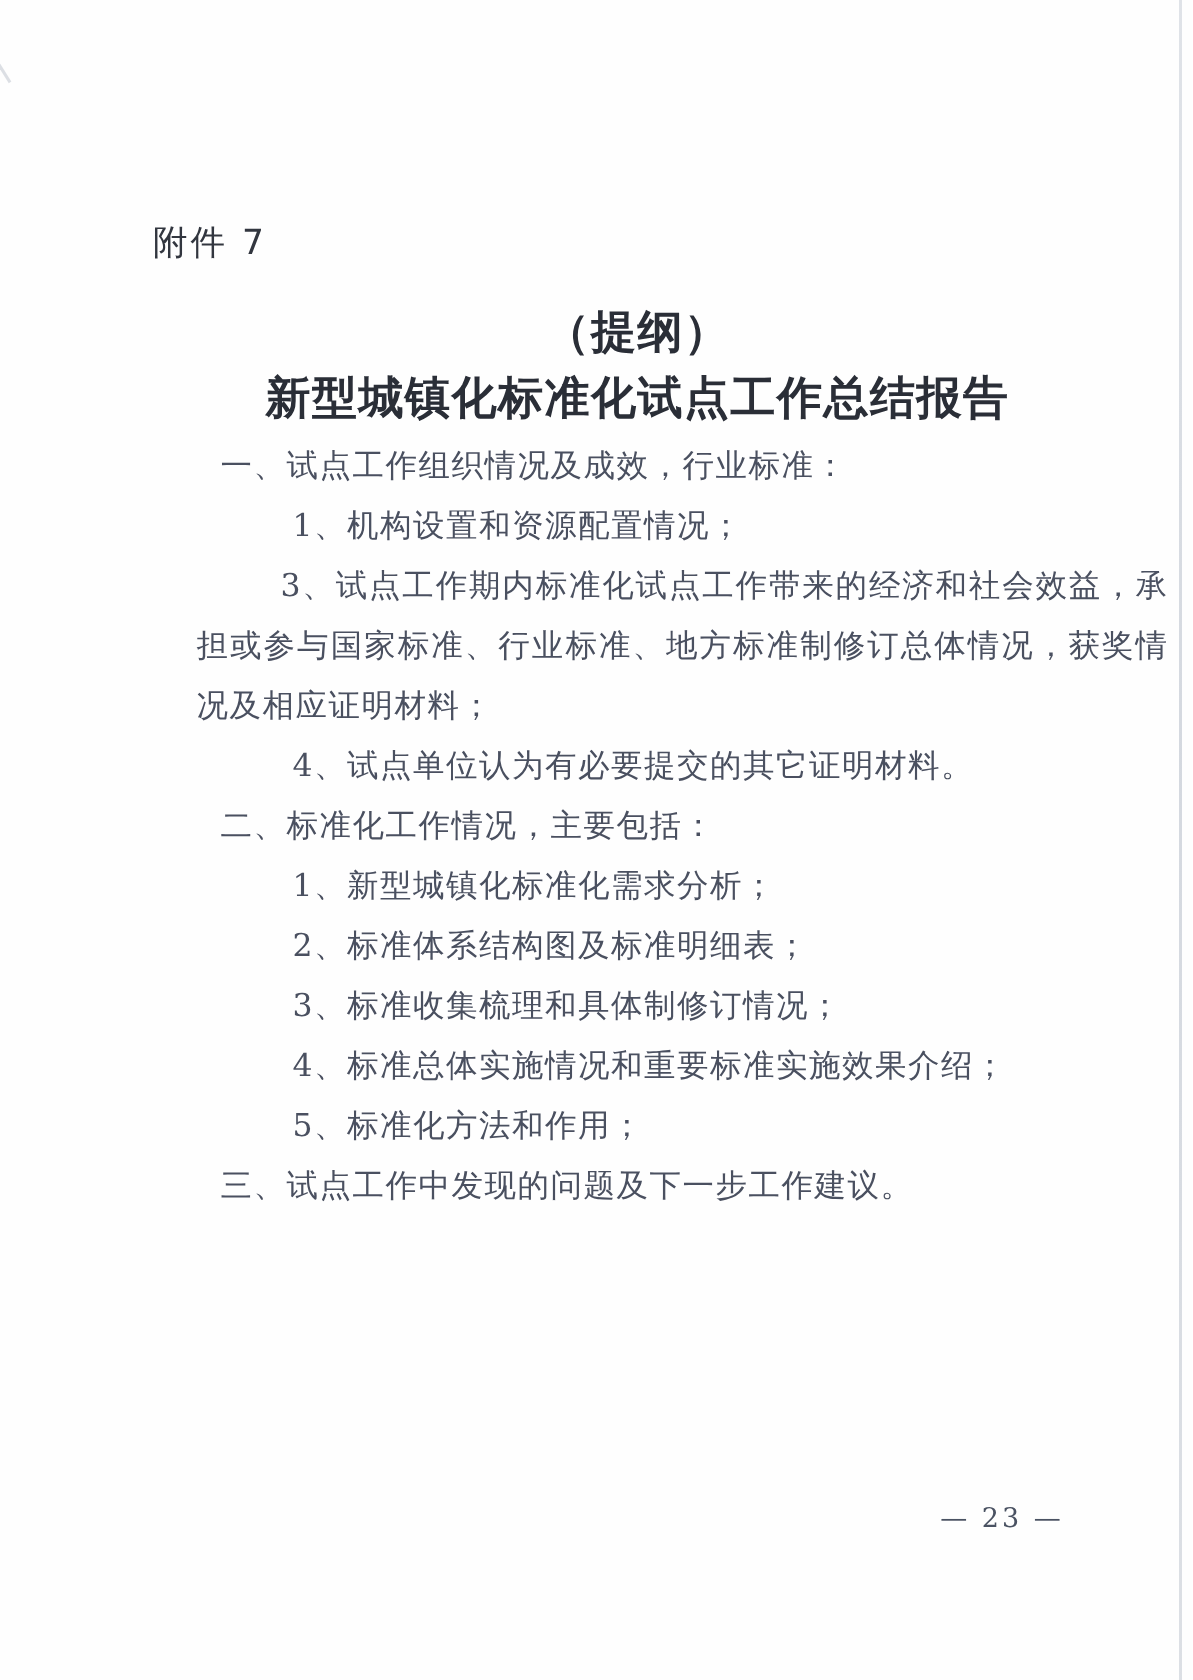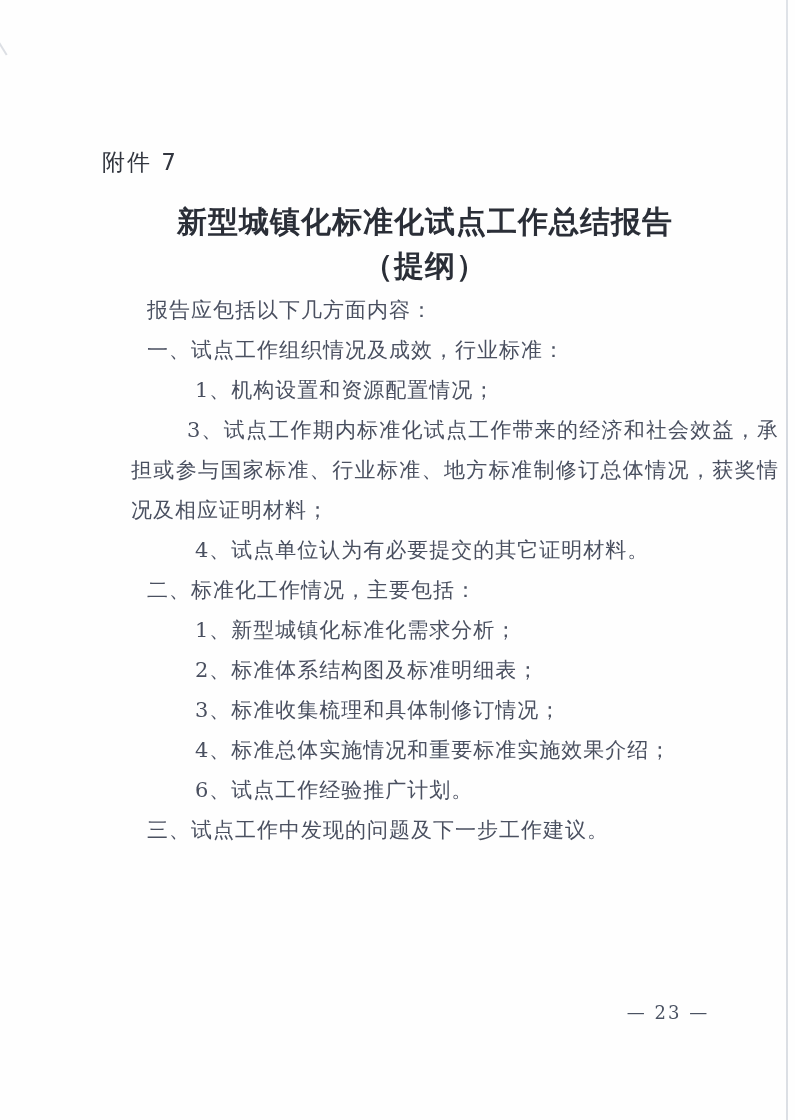--- a/index.html
+++ b/index.html
@@ -97,37 +97,36 @@
 <body>
 
 <div class="page">
 
   <div class="scan-line-right"></div>
   <div class="scan-scratch"></div>
 
   <div class="attachment">附件 7</div>
 
   <div class="title">
+    <div>（提纲）</div>
     <div>新型城镇化标准化试点工作总结报告</div>
-    <div>（提纲）</div>
   </div>
 
   <div class="doc-body">
-    <p class="lead">报告应包括以下几方面内容：</p>
 
     <p class="head">一、试点工作组织情况及成效，行业标准：</p>
     <p class="item">1、机构设置和资源配置情况；</p>
     <p class="item long">3、试点工作期内标准化试点工作带来的经济和社会效益，承担或参与国家标准、行业标准、地方标准制修订总体情况，获奖情况及相应证明材料；</p>
     <p class="item">4、试点单位认为有必要提交的其它证明材料。</p>
 
     <p class="head">二、标准化工作情况，主要包括：</p>
     <p class="item">1、新型城镇化标准化需求分析；</p>
     <p class="item">2、标准体系结构图及标准明细表；</p>
     <p class="item">3、标准收集梳理和具体制修订情况；</p>
     <p class="item">4、标准总体实施情况和重要标准实施效果介绍；</p>
-    <p class="item">6、试点工作经验推广计划。</p>
+    <p class="item">5、标准化方法和作用；</p>
 
     <p class="head">三、试点工作中发现的问题及下一步工作建议。</p>
   </div>
 
   <div class="pageno">— 23 —</div>
 
 </div>
 
 </body></html>

